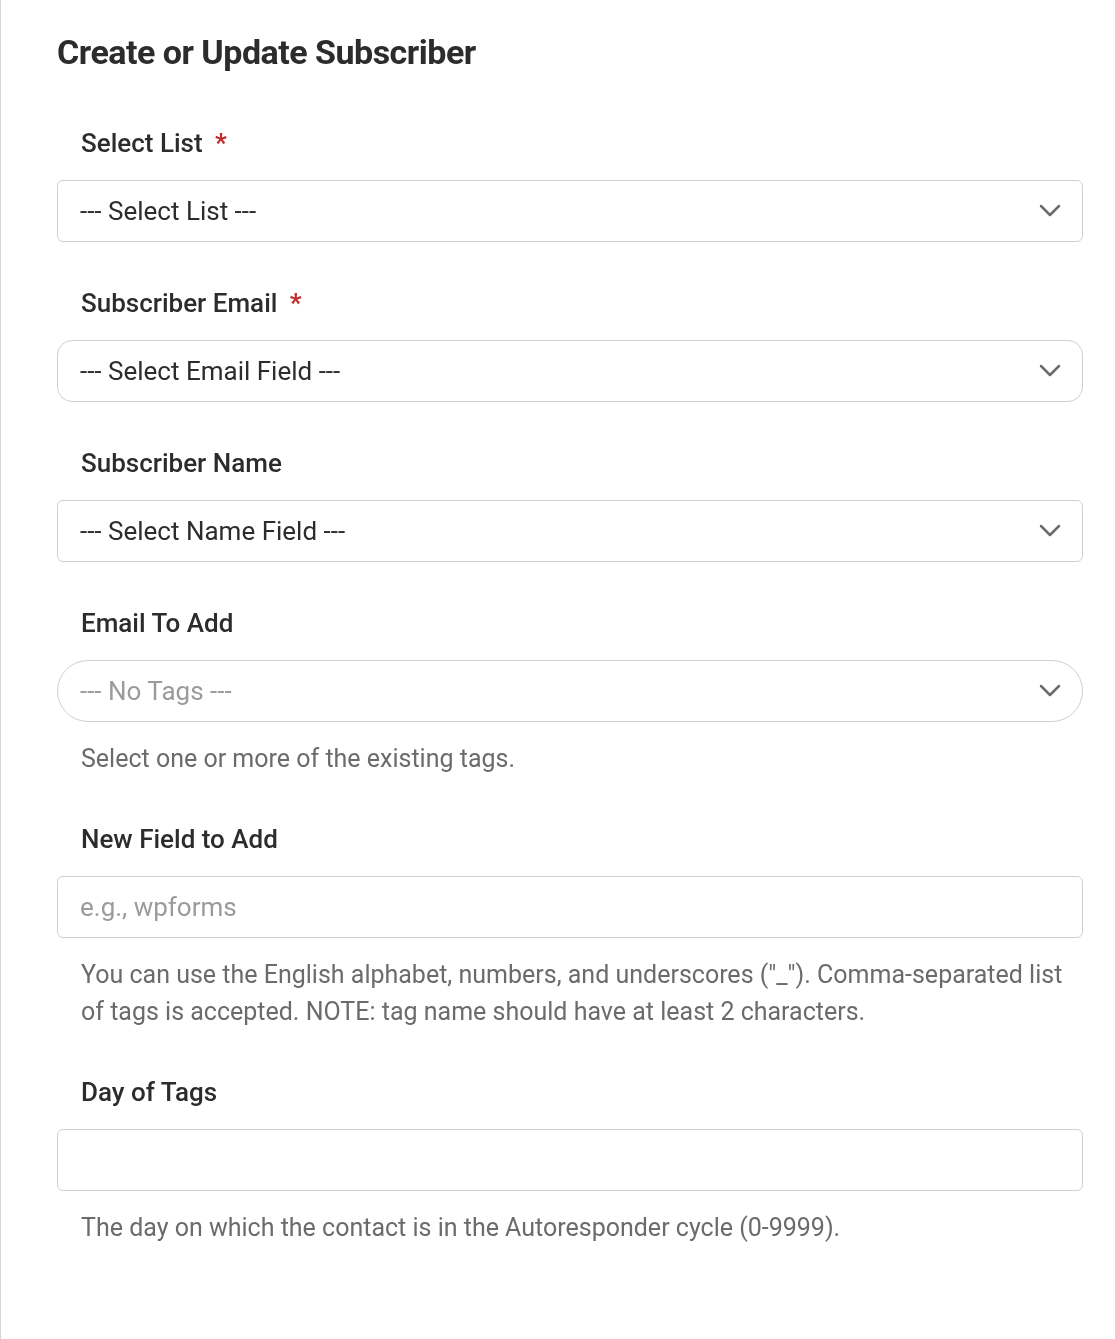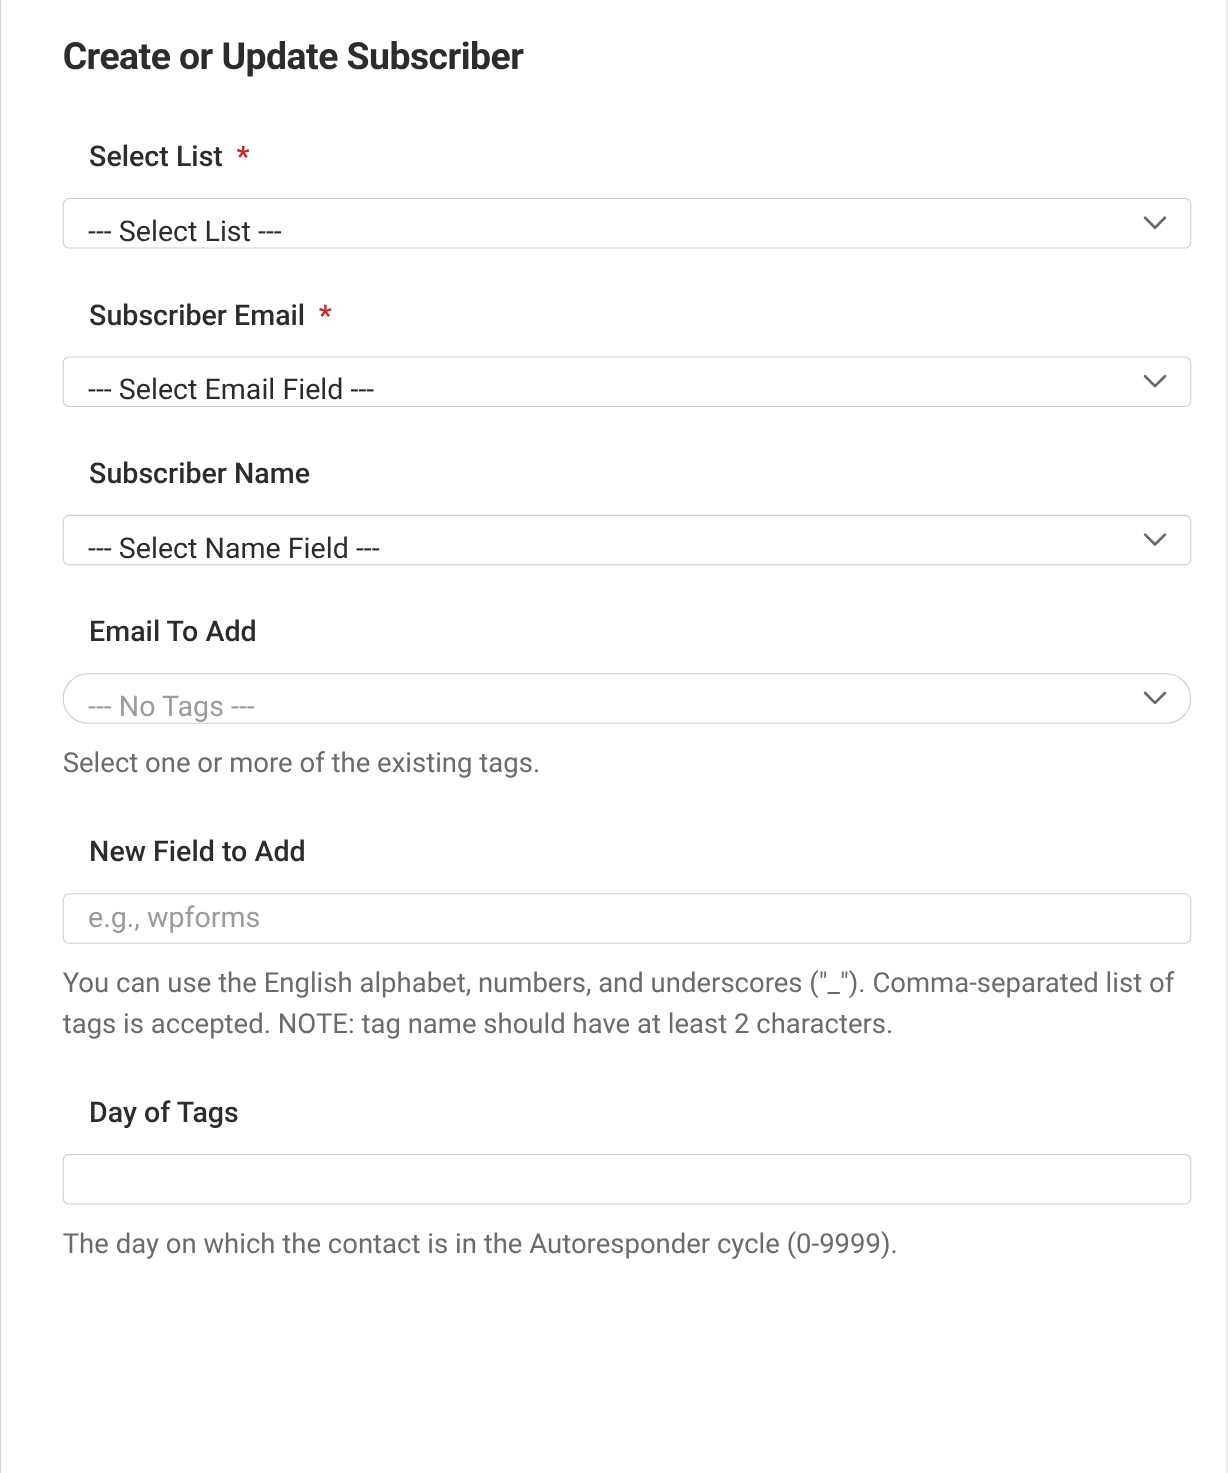--- a/index.html
+++ b/index.html
@@ -46,21 +46,21 @@
       color: #c02b2b;
       font-weight: 700;
       margin-left: 6px;
     }
     .select-wrapper {
       position: relative;
       width: 100%;
     }
     .select-input, .text-input {
       width: 100%;
-      height: 46px;
+      height: 62px;
       border: 1px solid #cfcfcf;
       border-radius: 6px;
       padding: 0 50px 0 22px;
       font-size: 26px;
       color: #2c2c2c;
       background: #fff;
       appearance: none;
       -webkit-appearance: none;
       -moz-appearance: none;
       cursor: pointer;
@@ -86,20 +86,21 @@
     .chevron svg {
       width: 22px;
       height: 14px;
       display: block;
     }
     .help-text {
       font-size: 25px;
       color: #6b6b6b;
       margin-top: 18px;
       line-height: 1.5;
+      margin-left: 24px;
     }
   </style>
 </head>
 <body>
 
 <div class="panel">
   <div class="content">
 
     <h2 class="title">Create or Update Subscriber</h2>
 
@@ -117,21 +118,21 @@
         </span>
       </div>
     </div>
 
     <div class="field-group">
       <label class="field-label">
         <span>Subscriber Email</span>
         <span class="required">*</span>
       </label>
       <div class="select-wrapper">
-        <div class="select-input" role="button" tabindex="0" style="line-height:60px;">--- Select Email Field ---</div>
+        <div class="select-input" role="button" tabindex="0" style="line-height:60px;border-radius:15px;">--- Select Email Field ---</div>
         <span class="chevron">
           <svg viewBox="0 0 22 14" fill="none">
               <path d="M2 2 L11 11 L20 2" stroke="#6b6b6b" stroke-width="2.5" stroke-linecap="round" stroke-linejoin="round"></path>
             </svg>
         </span>
       </div>
     </div>
 
     <div class="field-group">
       <label class="field-label">

